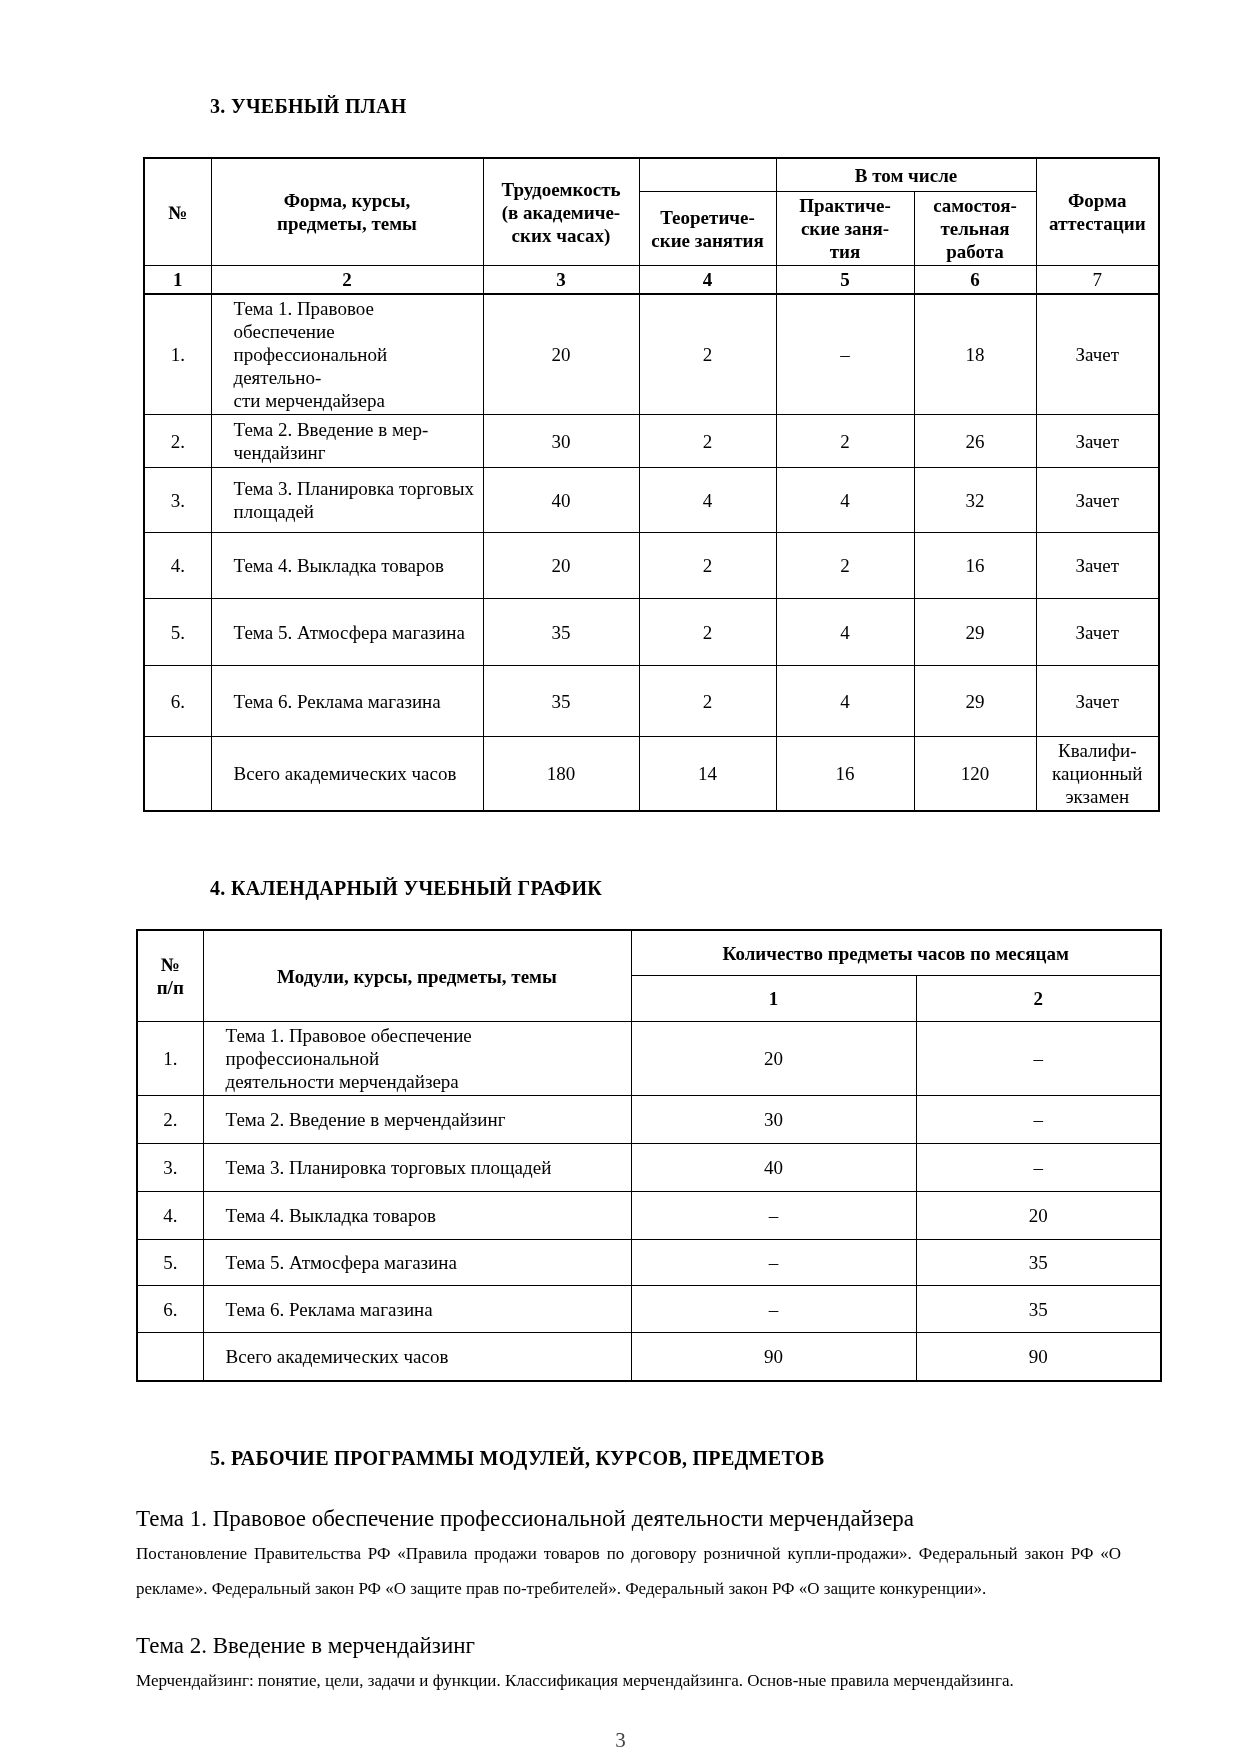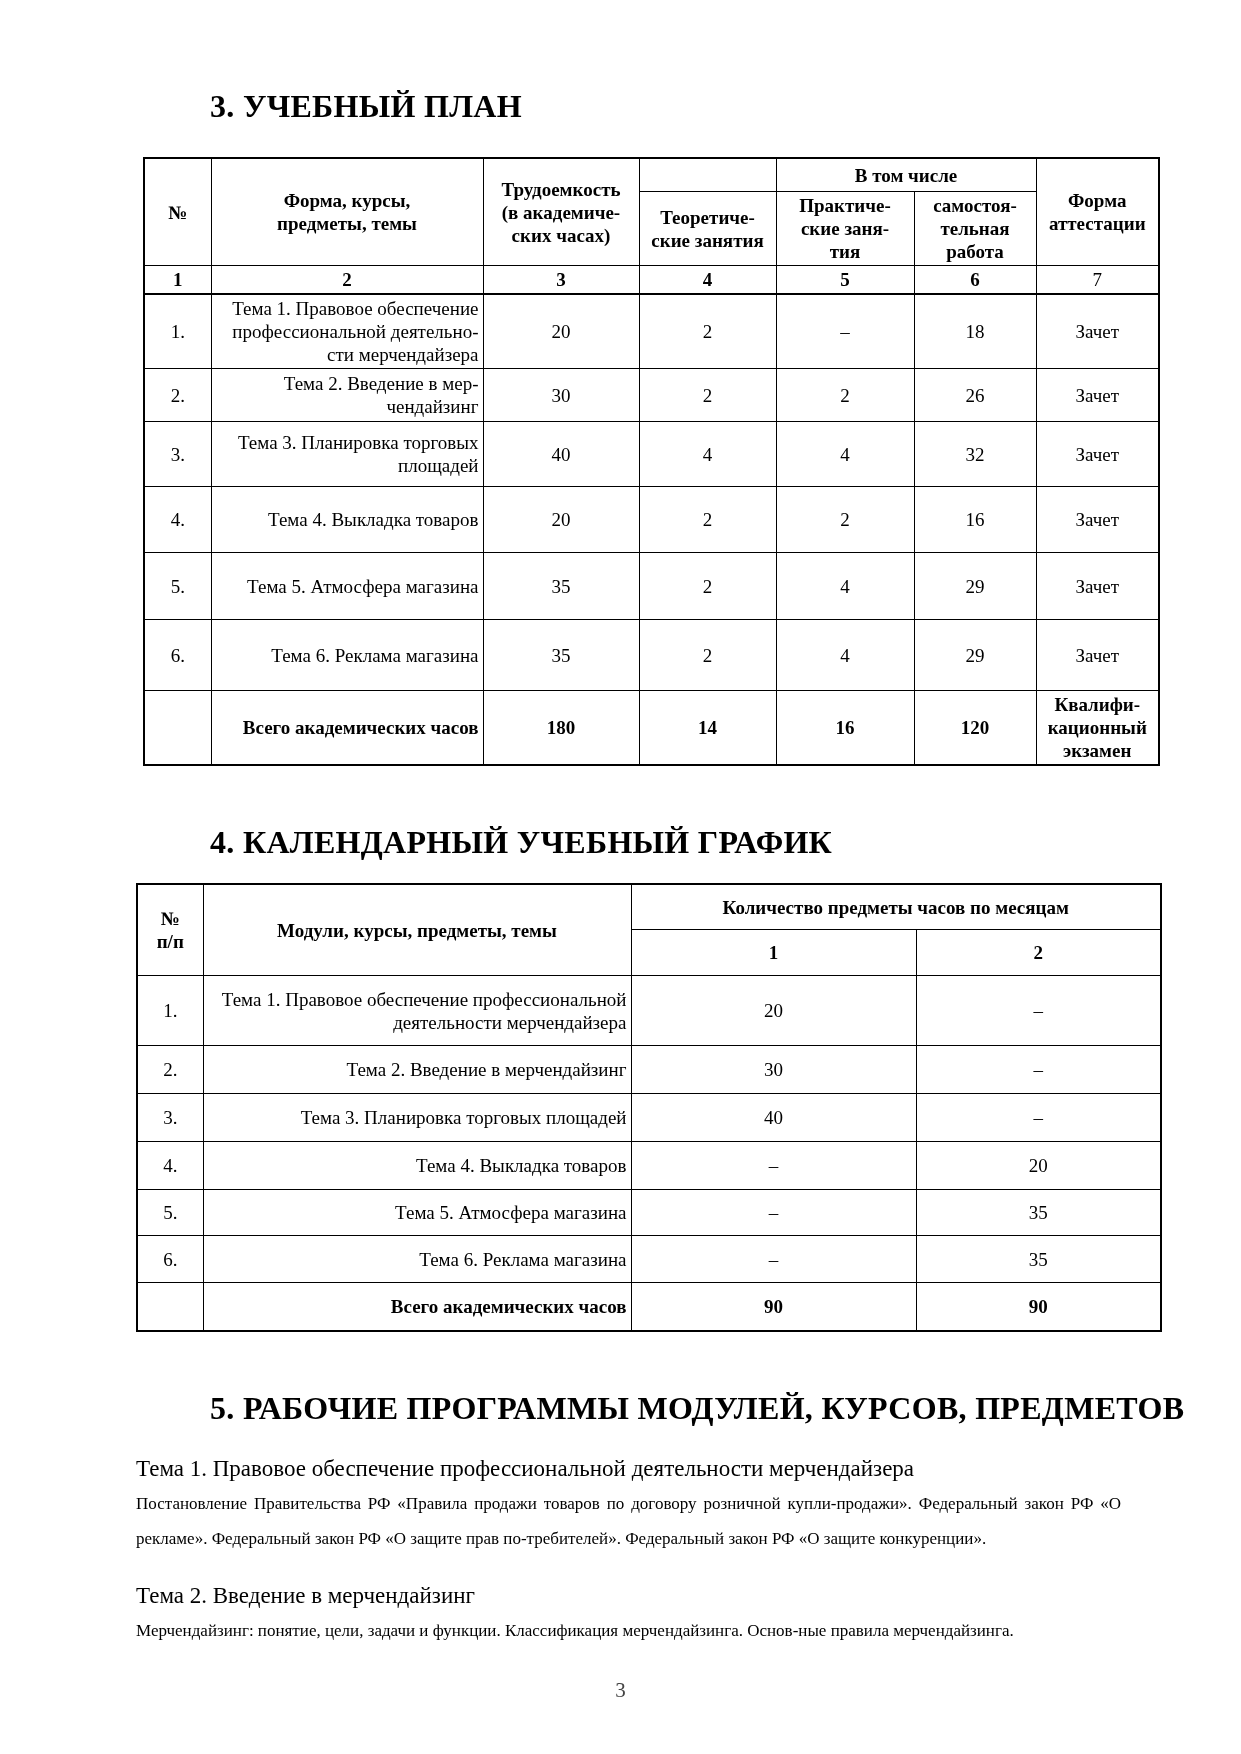--- a/index.html
+++ b/index.html
@@ -5,21 +5,21 @@
   html, body { margin: 0; padding: 0; }
   body {
     width: 1241px;
     height: 1754px;
     background: #ffffff;
     color: #000000;
     font-family: "Liberation Serif", "DejaVu Serif", serif;
     overflow: hidden;
   }
   .section-title {
-    font-size: 32px;
+    font-size: 20px;
     font-weight: bold;
     line-height: 29px;
     margin-left: 210px;
     letter-spacing: 0.3px;
   }
   .title-plan { margin-top: 92px; }
   .title-calendar { margin-top: 62px; }
   .title-programs { margin-top: 62px; }
 
   table {
@@ -34,22 +34,22 @@
     text-align: center;
     line-height: 23px;
     padding: 2px 4px;
     overflow: hidden;
   }
   .t1 { margin: 36px 0 0 143px; width: 1015px; }
   .t2 { margin: 26px 0 0 136px; width: 1024px; }
 
   .hdr { font-weight: bold; white-space: pre-line; }
   .pre { white-space: pre-line; }
-  .topic-cell { text-align: right; padding-left: 10px; white-space: pre-line; }
-  .b { font-weight: bold; }
+  .topic-cell { text-align: left; padding-left: 22px; white-space: pre-line; }
+  .b { font-weight: normal; }
 
   .t1 tr.h1  td { height: 28px; }
   .t1 tr.h2  td { height: 58px; }
   .t1 tr.nums td { height: 23px; font-weight: bold; border-bottom: 2px solid #000; }
   .t1 tr.nums td:last-child { font-weight: normal; }
   .t1 tr.r0 td { height: 69px; }
   .t1 tr.r1 td { height: 48px; }
   .t1 tr.r2 td { height: 60px; }
   .t1 tr.r3 td { height: 61px; }
   .t1 tr.r4 td { height: 62px; }

